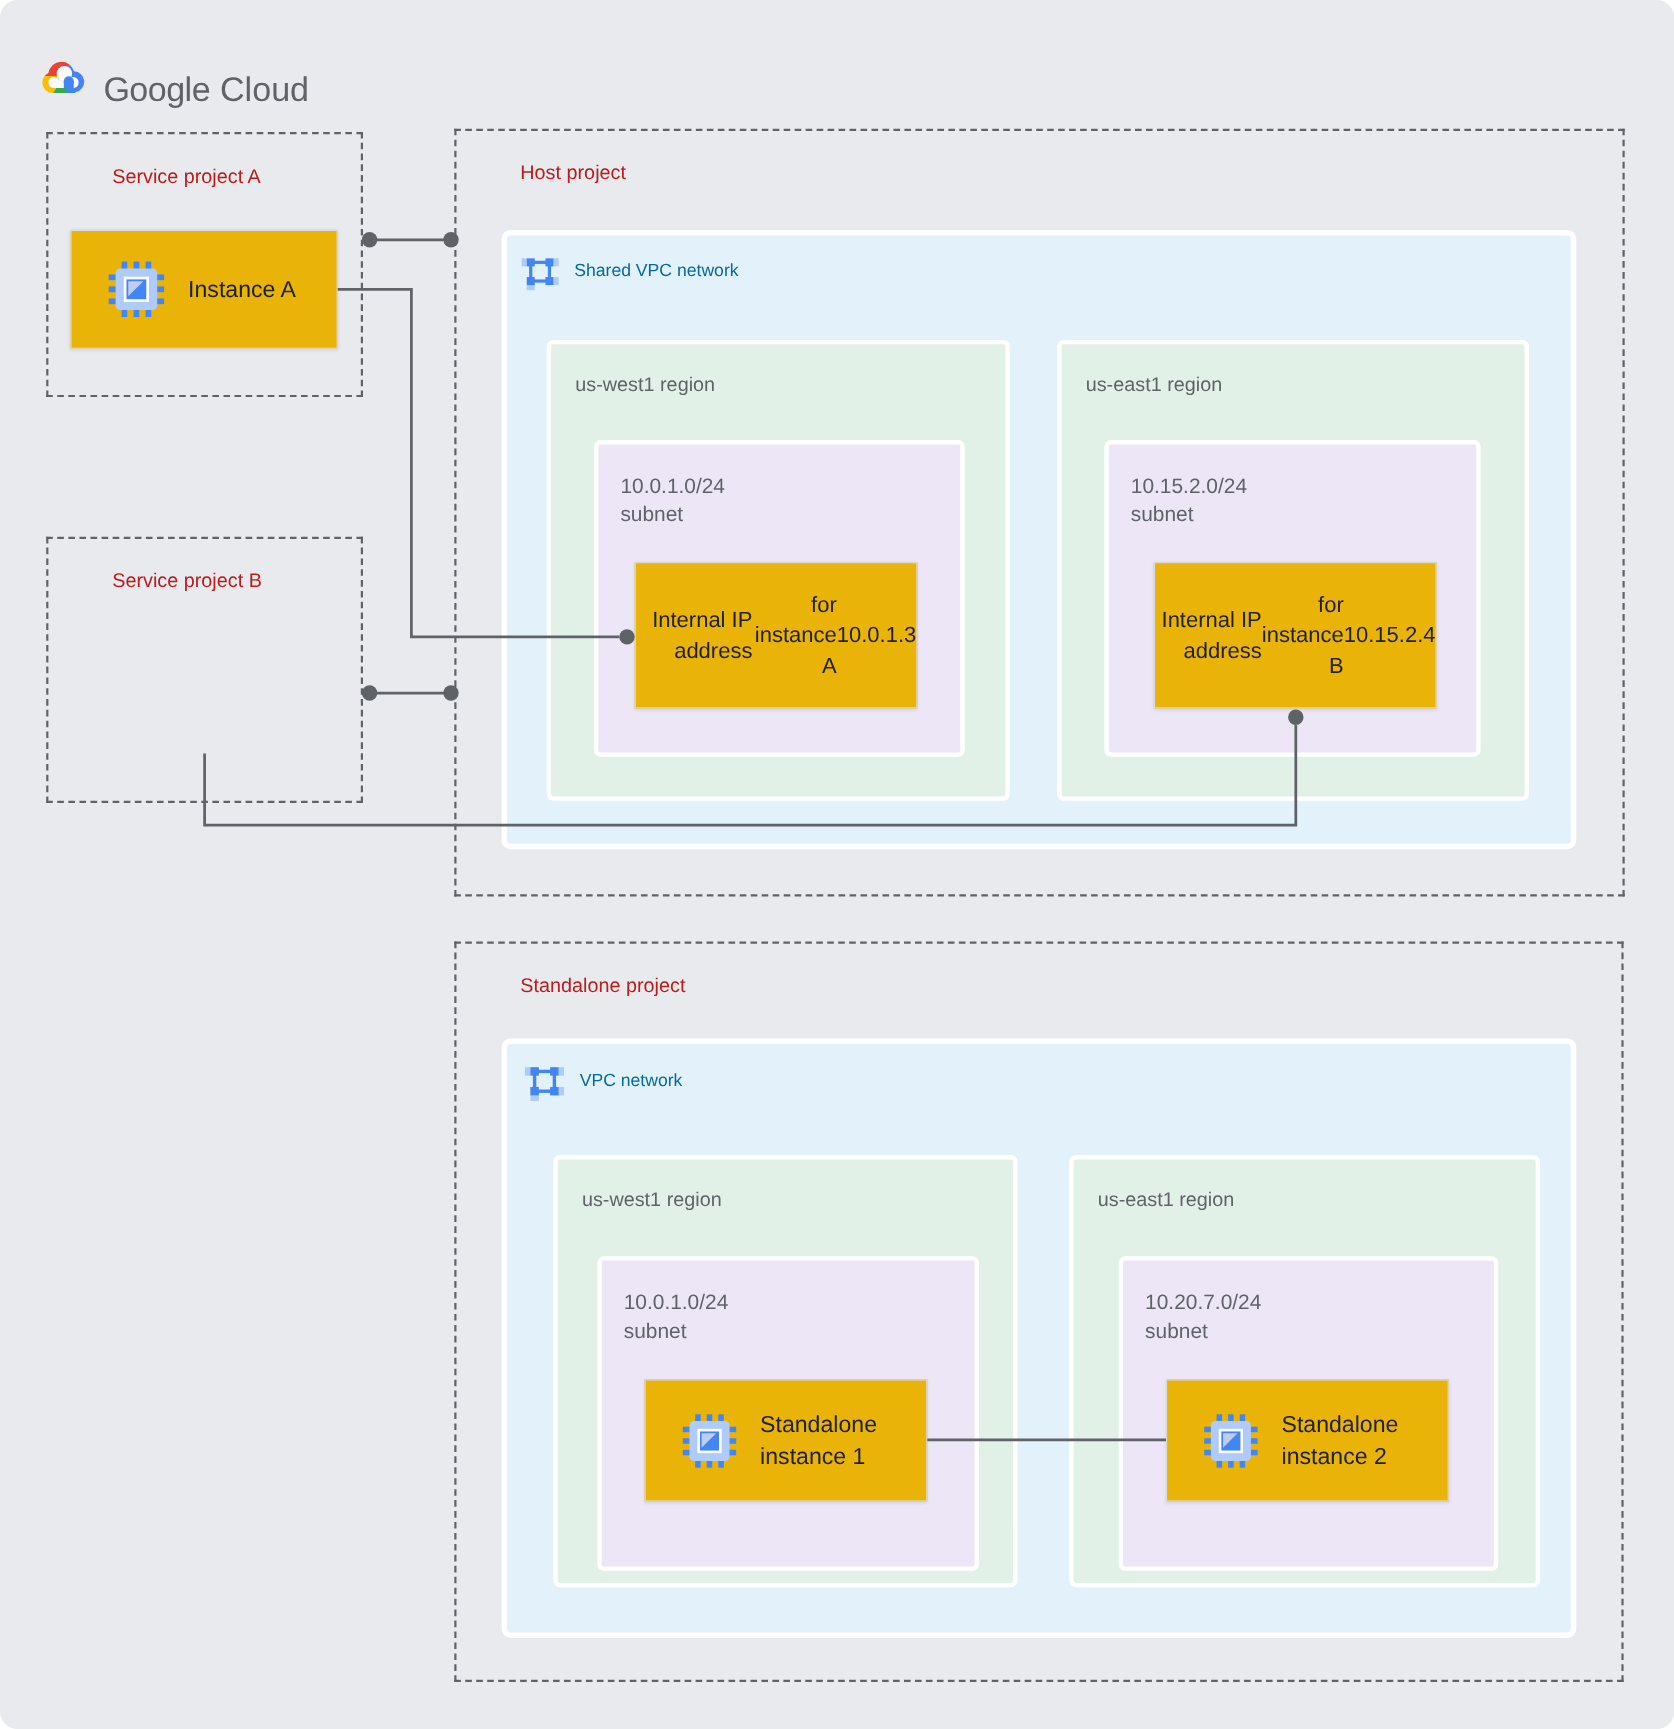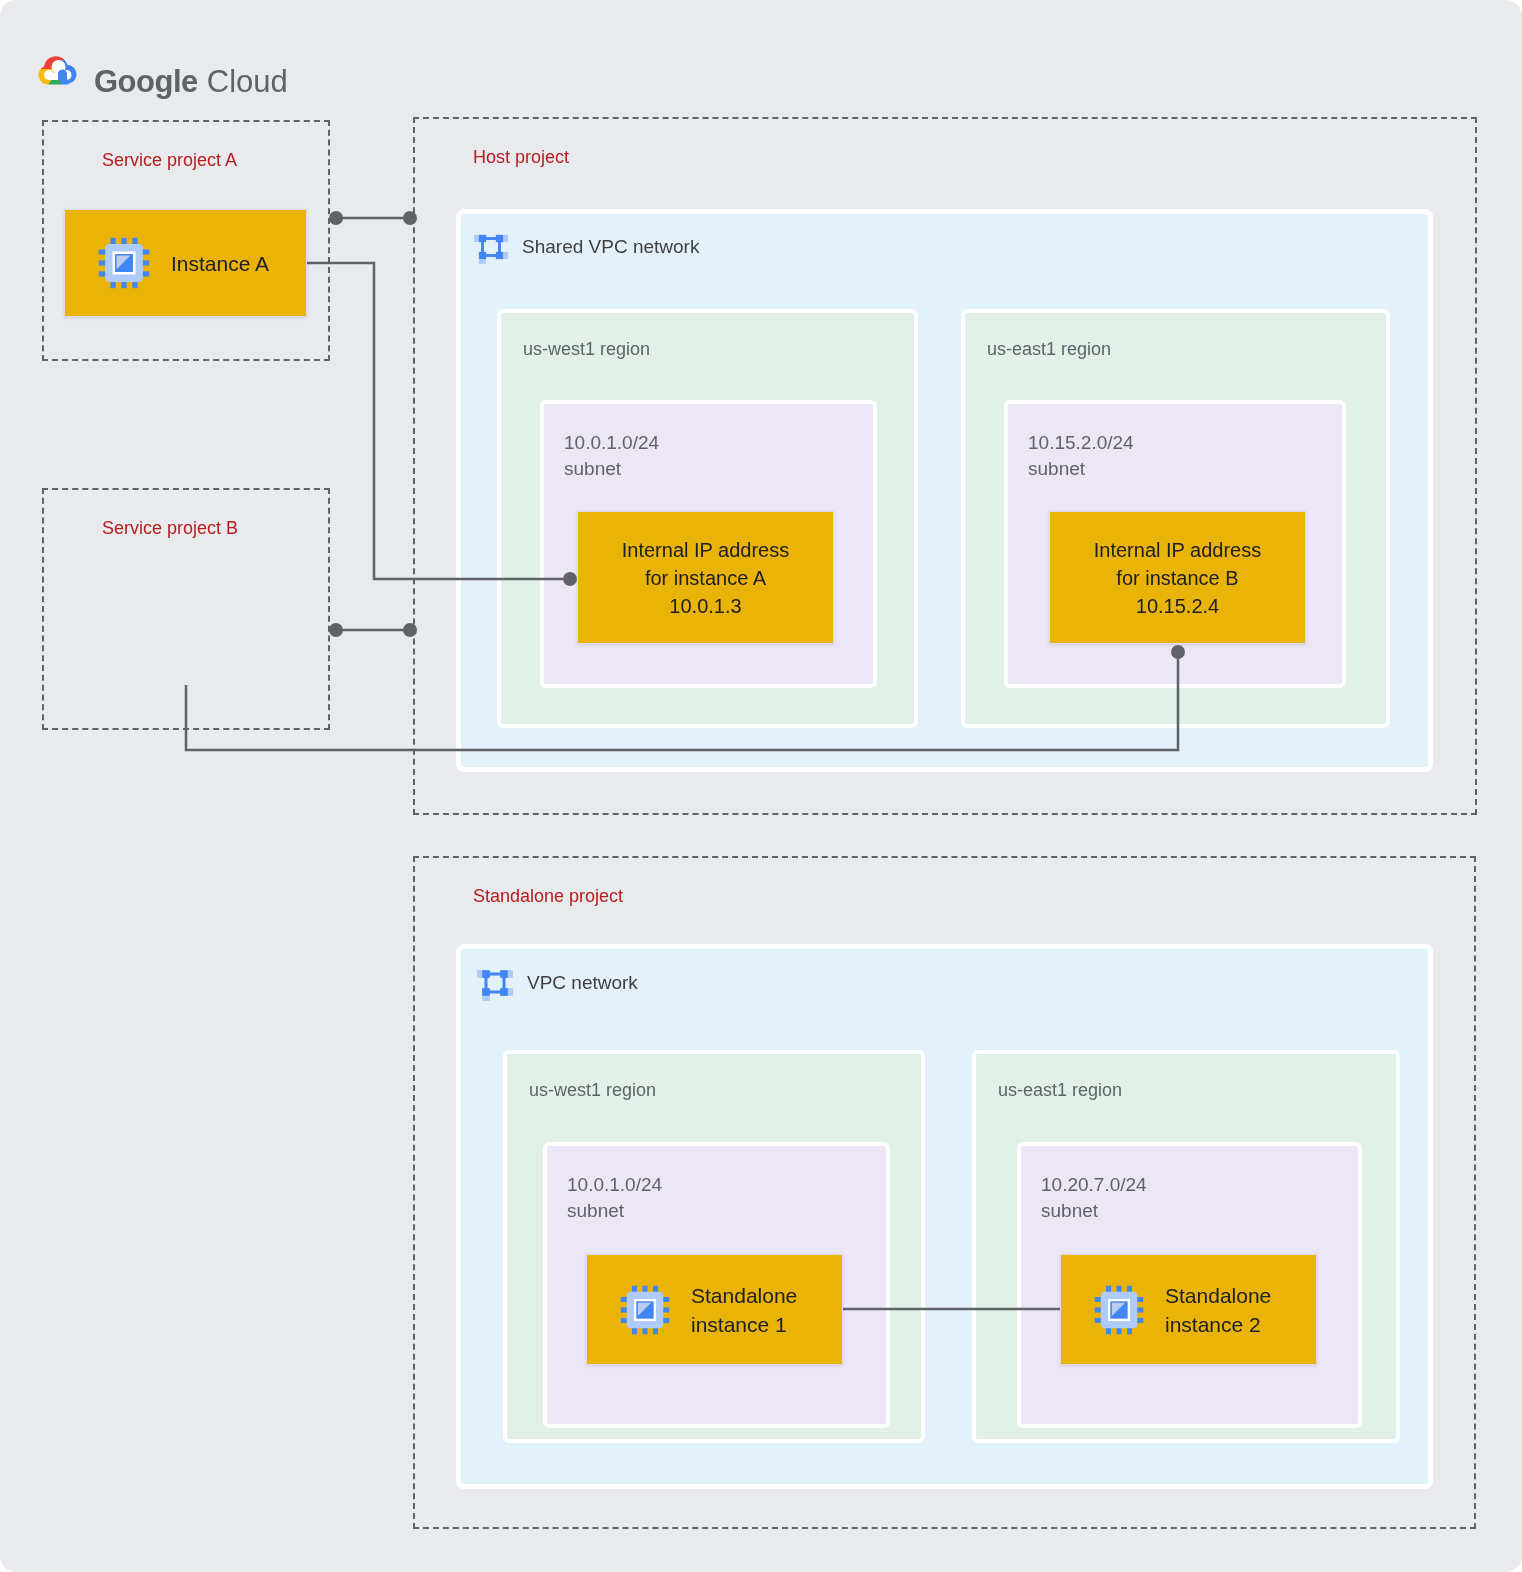--- a/index.html
+++ b/index.html
@@ -4,41 +4,41 @@
 <style>
   html,body{margin:0;padding:0;background:#ffffff;}
   .canvas{
     position:relative;width:1522px;height:1572px;background:#E8EAED;
     border-radius:16px;overflow:hidden;
     font-family:"Liberation Sans", sans-serif;
   }
   
   .logo{position:absolute;left:34px;top:36px;display:flex;align-items:center;gap:12px;}
   .logo-text{font-size:31px;color:#5F6368;display:flex;gap:9px;align-items:baseline;}
-  .logo-text .g1{font-weight:700;letter-spacing:-0.5px;margin-top:28px;}
+  .logo-text .g1{font-weight:400;letter-spacing:-0.5px;margin-top:28px;}
   .logo-text .g2{font-weight:400;}
   
   .project{position:absolute;border:2px dashed #5F6368;box-sizing:border-box;}
   .project-label{position:absolute;left:22px;top:28px;font-size:18px;color:#b91c1c;margin-left:36px;}
   
   .netbox{position:absolute;background:#E3F1FB;border:5px solid #ffffff;border-radius:8px;box-sizing:border-box;}
   .region{position:absolute;background:#E2F1E8;border:4px solid #ffffff;border-radius:6px;box-sizing:border-box;}
   .subnet{position:absolute;background:#ECE6F6;border:4px solid #ffffff;border-radius:6px;box-sizing:border-box;}
   .net-header{position:absolute;display:flex;align-items:center;gap:14px;}
-  .net-label{font-size:19px;color:#404040;}
+  .net-label{font-size:16px;color:#0369a1;}
   .region-label{position:absolute;left:22px;top:26px;font-size:18px;color:#5F6368;}
   .subnet-label{position:absolute;left:20px;top:26px;font-size:19px;color:#5F6368;line-height:26px;}
   
   .card{
     position:absolute;background:#eab308;border:1px solid #DADCE0;box-sizing:border-box;
     box-shadow:0 1px 3px rgba(60,64,67,0.15);
   }
   .instance-card{display:flex;align-items:center;padding-left:32px;gap:20px;}
   .instance-label{font-size:21px;color:#202124;line-height:29px;}
-  .ip-card{display:flex;flex-direction:column;justify-content:center;align-items:center;
+  .ip-card{display:flex;flex-direction:row;justify-content:center;align-items:center;
     text-align:right;font-size:20px;color:#202124;line-height:28px;}
   
   .overlay{position:absolute;left:0;top:0;z-index:10;pointer-events:none;}
   .icon-sm{width:34px;height:34px;}
   .icon-md{width:36px;height:36px;}
   .chip{width:54px;height:54px;flex:0 0 auto;}
   .chip-sm{width:52px;height:52px;flex:0 0 auto;}
   .defs{position:absolute;width:0;height:0;overflow:hidden;}
 </style>
 </head>

